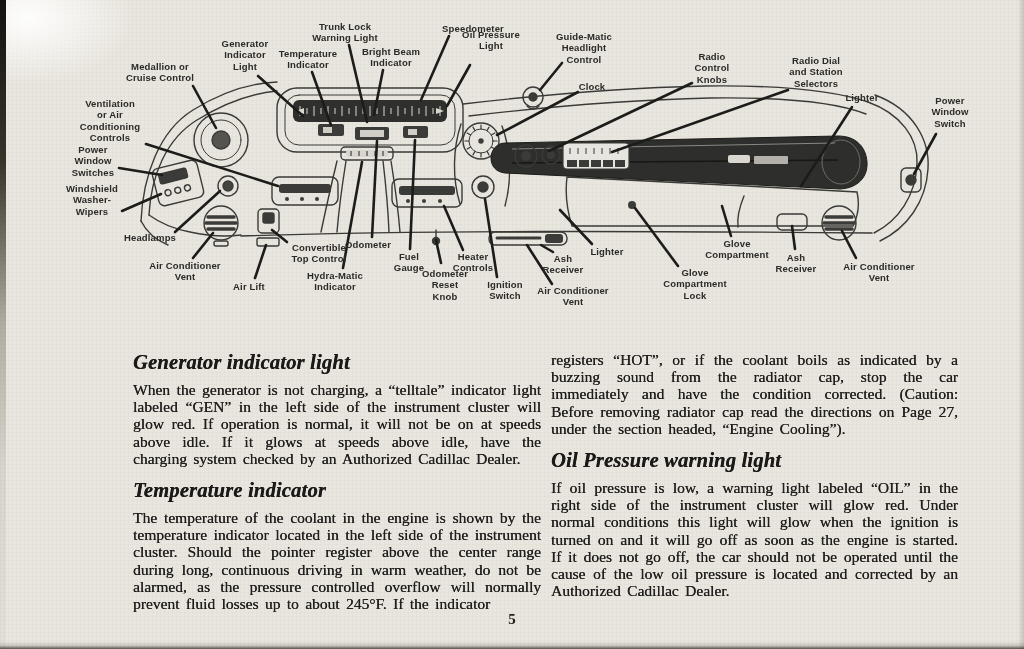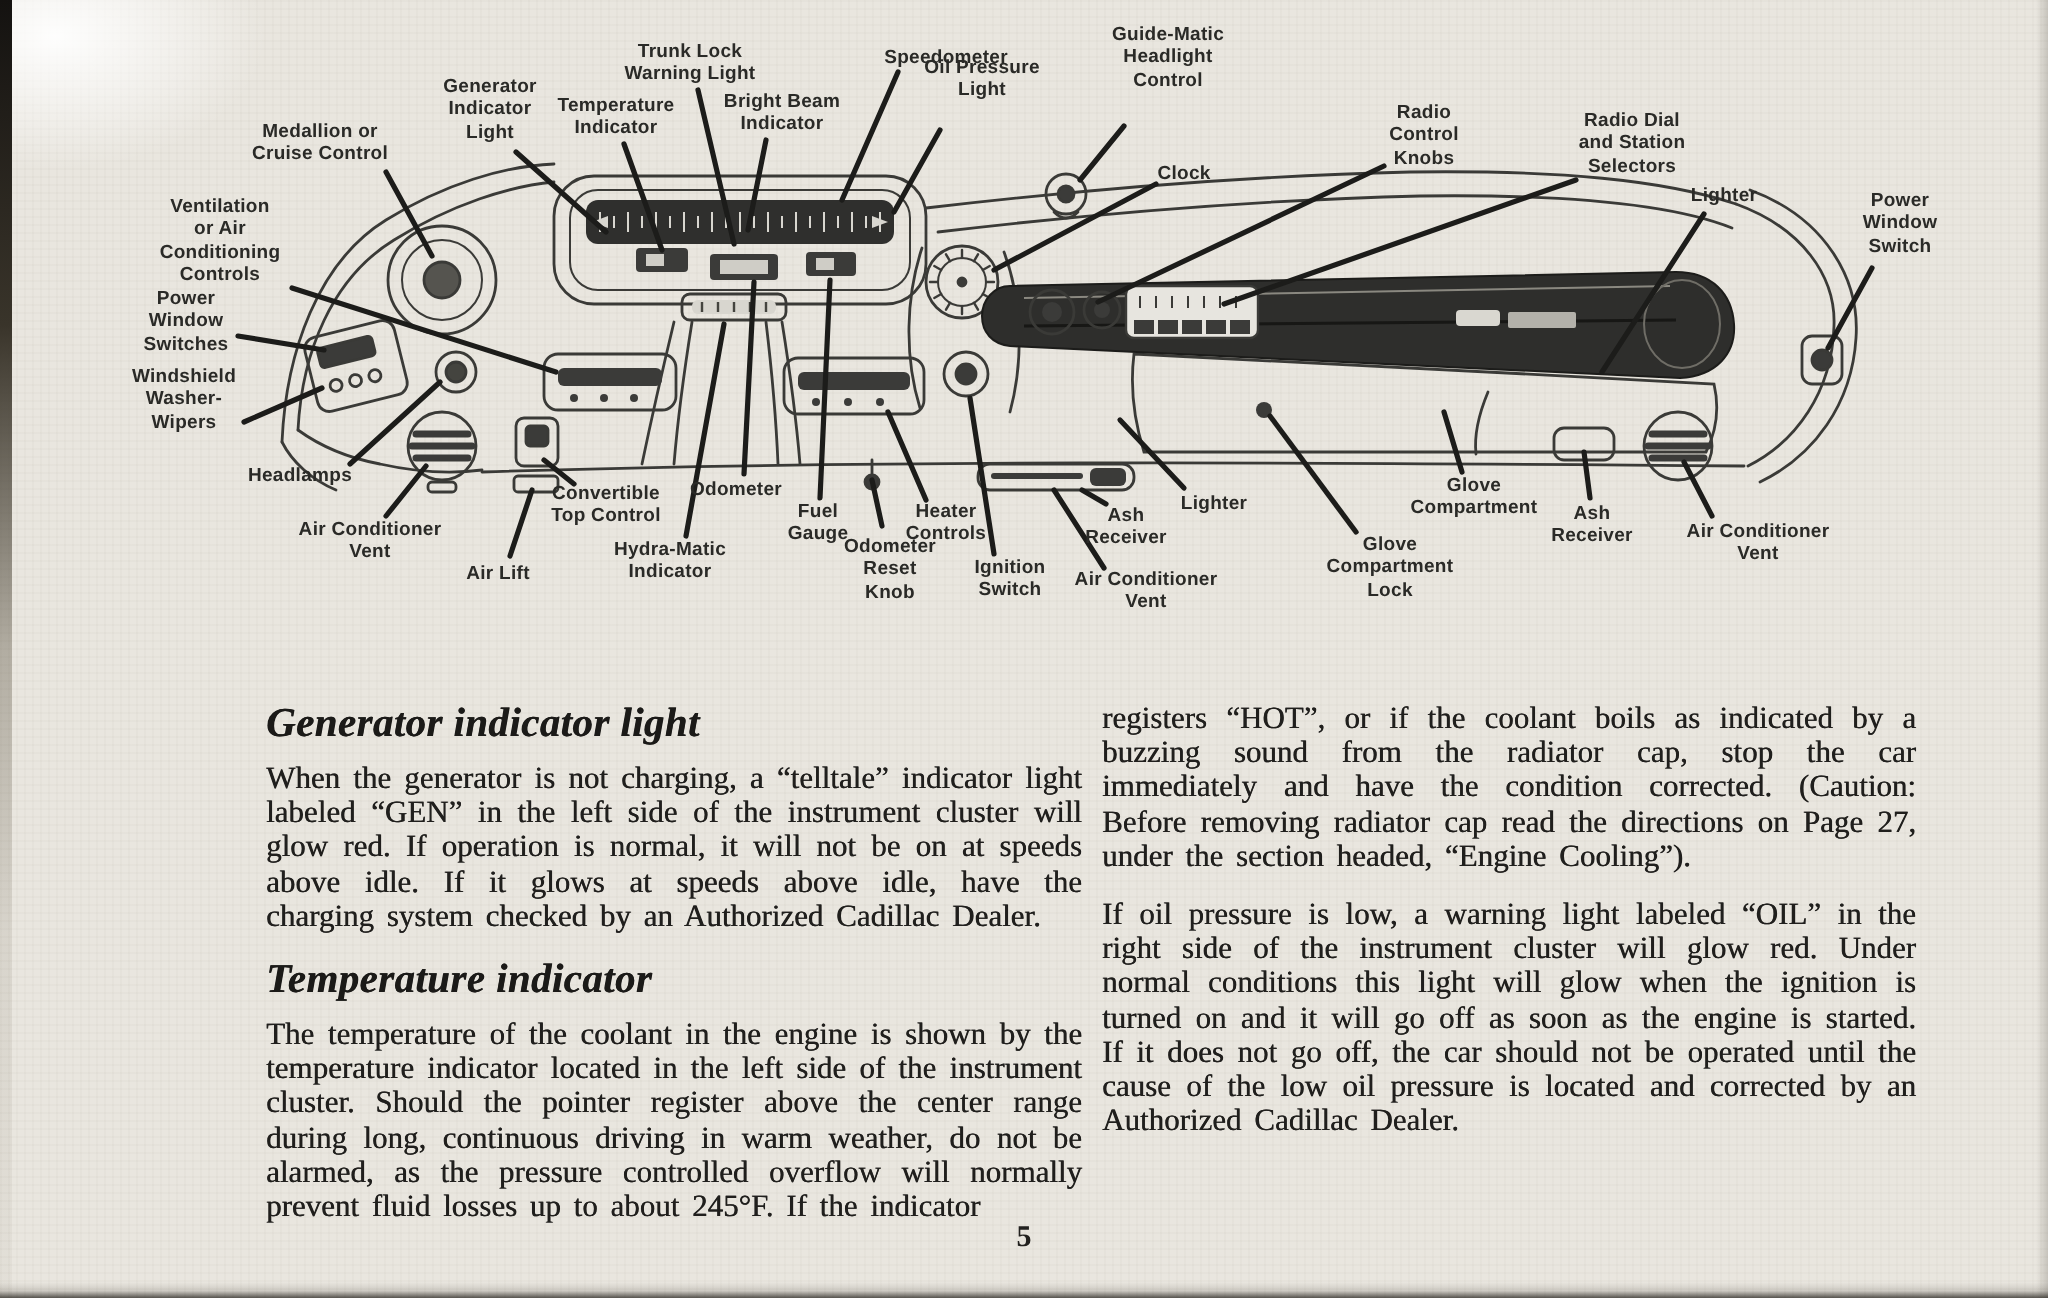--- a/index.html
+++ b/index.html
@@ -297,21 +297,21 @@
         <div class="diagram-label" style="left: 93px; top: 161px;">Power
 Window
 Switches</div>
         <div class="diagram-label" style="left: 92px; top: 200px;">Windshield
 Washer-
 Wipers</div>
         <div class="diagram-label" style="left: 150px; top: 238px;">Headlamps</div>
         <div class="diagram-label" style="left: 185px; top: 271px;">Air Conditioner
 Vent</div>
         <div class="diagram-label" style="left: 249px; top: 287px;">Air Lift</div>
-        <div class="diagram-label" style="left: 303px; top: 253px;">Convertible
+        <div class="diagram-label" style="left: 319px; top: 253px;">Convertible
 Top Control</div>
         <div class="diagram-label" style="left: 335px; top: 281px;">Hydra-Matic
 Indicator</div>
         <div class="diagram-label" style="left: 368px; top: 245px;">Odometer</div>
         <div class="diagram-label" style="left: 409px; top: 262px;">Fuel
 Gauge</div>
         <div class="diagram-label" style="left: 445px; top: 285px;">Odometer
 Reset
 Knob</div>
         <div class="diagram-label" style="left: 473px; top: 262px;">Heater
@@ -336,21 +336,21 @@
         <div class="diagram-label" style="left: 950px; top: 112px;">Power
 Window
 Switch</div>
         <div class="diagram-label" style="left: 712px; top: 68px;">Radio
 Control
 Knobs</div>
         <div class="diagram-label" style="left: 816px; top: 72px;">Radio Dial
 and Station
 Selectors</div>
         <div class="diagram-label" style="left: 592px; top: 87px;">Clock</div>
-        <div class="diagram-label" style="left: 584px; top: 29px;">Guide-Matic
+        <div class="diagram-label" style="left: 584px; top: 48px;">Guide-Matic
 Headlight
 Control</div>
         <div class="diagram-label" style="left: 491px; top: 40px;">Oil Pressure
 Light</div>
         <div class="diagram-label" style="left: 473px; top: 29px;">Speedometer</div>
         <div class="diagram-label" style="left: 345px; top: 32px;">Trunk Lock
 Warning Light</div>
         <div class="diagram-label" style="left: 391px; top: 57px;">Bright Beam
 Indicator</div>
         <div class="diagram-label" style="left: 308px; top: 59px;">Temperature
@@ -371,20 +371,21 @@
         <h2 class="art-head">Temperature indicator</h2>
         <p class="art-body">The temperature of the coolant in the engine is shown by the temperature indicator located in the left side of the instrument cluster. Should the pointer register above the center range during long, continuous driving in warm weather, do not be alarmed, as the pressure controlled overflow will normally prevent fluid losses up to about 245°F. If the indicator</p>
       </section>
     </div>
     <div class="col col-right">
       <section>
 
         <p class="art-body">registers “HOT”, or if the coolant boils as indicated by a buzzing sound from the radiator cap, stop the car immediately and have the condition corrected. (Caution: Before removing radiator cap read the directions on Page 27, under the section headed, “Engine Cooling”).</p>
       </section>
       <section>
+        <h2 class="art-head">Oil Pressure warning light</h2>
         <p class="art-body">If oil pressure is low, a warning light labeled “OIL” in the right side of the instrument cluster will glow red. Under normal conditions this light will glow when the ignition is turned on and it will go off as soon as the engine is started. If it does not go off, the car should not be operated until the cause of the low oil pressure is located and corrected by an Authorized Cadillac Dealer.</p>
       </section>
     </div>
   </div>
 
   <div class="page-number">5</div>
 
   <div class="edge-left"></div>
   <div class="edge-bottom"></div>
   <div class="edge-right"></div>

